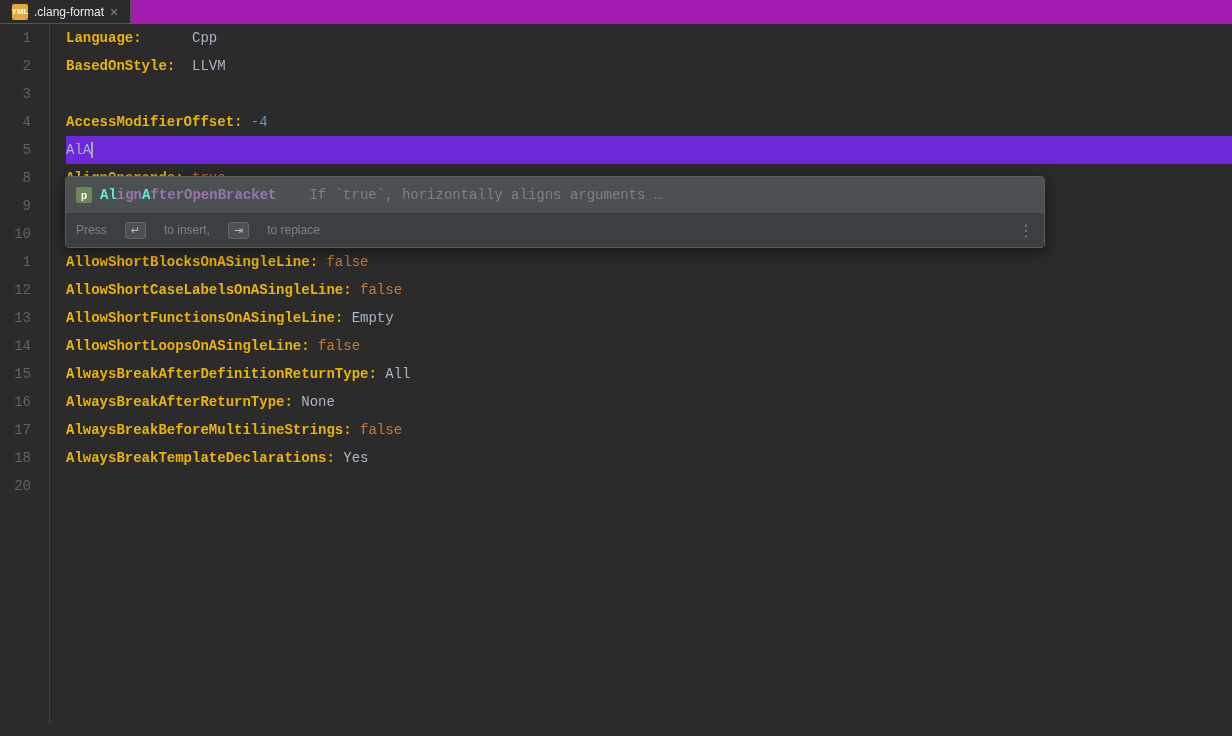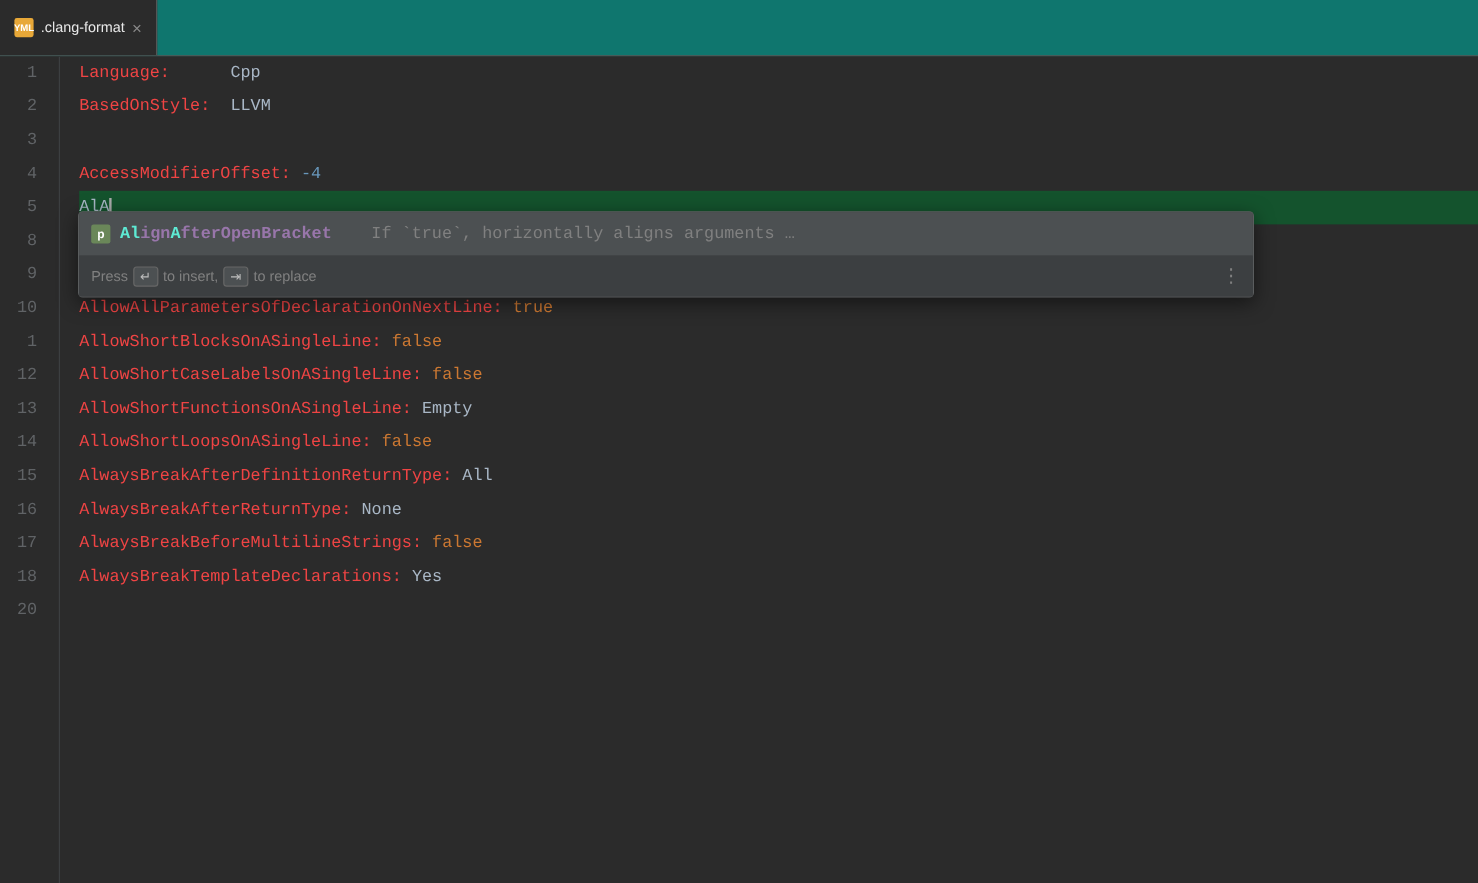--- a/index.html
+++ b/index.html
@@ -11,22 +11,22 @@
       color: #a9b7c6;
       width: 1232px;
       height: 736px;
       overflow: hidden;
     }
 
     
     .tab-bar {
       display: flex;
       align-items: center;
-      background: #0f766e;
-      height: 47px;
+      background: #a21caf;
+      height: 24px;
       border-bottom: 1px solid #555;
       padding-left: 0;
     }
 
     .tab {
       display: flex;
       align-items: center;
       gap: 6px;
       padding: 0 12px;
       height: 100%;
@@ -110,27 +110,27 @@
       height: 28px;
       display: flex;
       align-items: center;
       white-space: pre;
       font-size: 14px;
       line-height: 28px;
       position: relative;
     }
 
     .code-line.active-line {
-      background: #14532d;
+      background: #6d28d9;
     }
 
     
     .key {
-      color: #ef4444;
-      font-weight: normal;
+      color: #eab308;
+      font-weight: bold;
     }
 
     
     .val-string {
       color: #a9b7c6;
     }
 
     .val-bool-true {
       color: #cc7832;
     }
@@ -200,21 +200,21 @@
       background: #3c3f41;
       color: #808080;
       font-family: Arial, sans-serif;
       font-size: 12px;
       height: 34px;
     }
 
     .footer-hint {
       display: flex;
       align-items: center;
-      gap: 4px;
+      gap: 18px;
     }
 
     .kbd {
       background: #4c5052;
       border: 1px solid #666;
       border-radius: 3px;
       padding: 1px 5px;
       font-family: Arial, sans-serif;
       font-size: 11px;
       color: #bbb;

